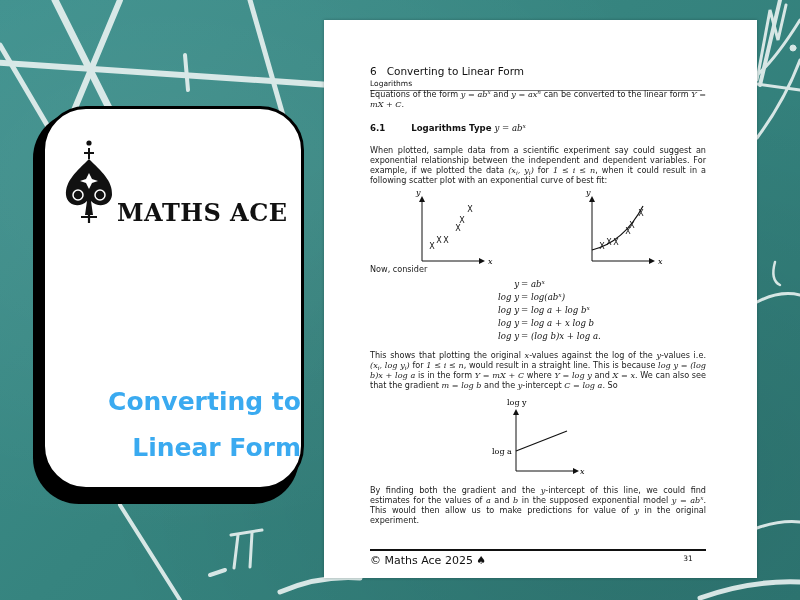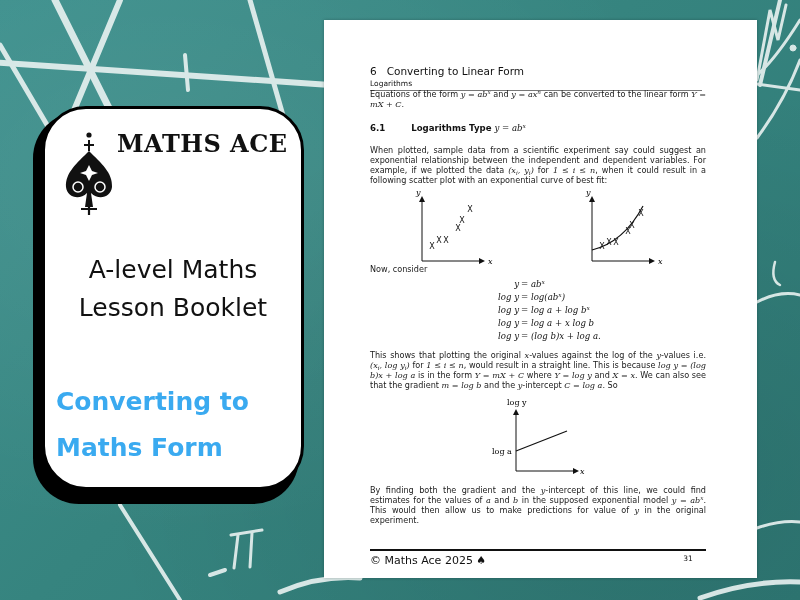--- a/index.html
+++ b/index.html
@@ -21,35 +21,35 @@
   
   .card-shadow {
     position: absolute; left: 33px; top: 112px; width: 266px; height: 392px;
     background: #000; border-radius: 46px;
   }
   .card {
     position: absolute; left: 42px; top: 106px; width: 262px; height: 384px;
     background: #fff; border: 3px solid #000; border-radius: 44px;
   }
   .logo {
-    position: absolute; left: 18px; top: 20px; width: 230px; height: 90px;
-    display: flex; align-items: flex-start;
+    position: absolute; left: 18px; top: 28px; width: 230px; height: 90px;
+    display: flex; align-items: flex-end;
   }
   .logo-text {
     font-family: "DejaVu Serif", serif; font-weight: bold; font-size: 24px;
     letter-spacing: 0.5px; color: #111; margin-left: 2px;
   }
   .card-sub {
     position: absolute; left: 0; right: 0; top: 142px;
     text-align: center; font-family: "DejaVu Sans", sans-serif;
     font-size: 25px; line-height: 38px; color: #111; font-weight: normal;
   }
   .card-topic {
     position: absolute; left: 0; right: 0; top: 270px;
-    text-align: left; font-family: "DejaVu Sans", sans-serif;
+    text-align: right; font-family: "DejaVu Sans", sans-serif;
     font-size: 25px; line-height: 46px; color: #3aaaf0; font-weight: bold; padding-left: 11px;
   }
 
   
   .page {
     position: absolute; left: 324px; top: 20px; width: 433px; height: 558px;
     background: #fff; box-shadow: 0 0 3px rgba(0,0,0,0.25);
     font-family: "DejaVu Sans", sans-serif; color: #111;
   }
   .run-head {
@@ -128,27 +128,23 @@
       <circle cx="26" cy="6" r="2.6" fill="#111"></circle>
       <path d="M26 11 L26 22 M21 16 L31 16" stroke="#111" stroke-width="2"></path>
       <path d="M26 22 C 14 34, 2 44, 3 58 C 4 68, 16 72, 24 64 L 22 78 L 30 78 L 28 64 C 36 72, 48 68, 49 58 C 50 44, 38 34, 26 22 Z" fill="#111"></path>
       <path d="M26 36 l3 6 l6 2 l-6 2 l-3 6 l-3 -6 l-6 -2 l6 -2 z" fill="#fff"></path>
       <circle cx="15" cy="58" r="5" fill="none" stroke="#fff" stroke-width="1.5"></circle>
       <circle cx="37" cy="58" r="5" fill="none" stroke="#fff" stroke-width="1.5"></circle>
       <path d="M18 80 L34 80 M26 76 L26 86" stroke="#111" stroke-width="2.2"></path>
     </svg>
     <span class="logo-text">MATHS ACE</span>
   </div>
-  <div class="card-sub">
-    <div>A-level Maths</div>
-    <div>Lesson Booklet</div>
-  </div>
   <div class="card-topic">
     <div>Converting to</div>
-    <div>Maths Form</div>
+    <div>Linear Form</div>
   </div>
 </div>
 
 <div class="page">
   <div class="run-head">Logarithms</div>
 
   <div class="h-section">
     <span class="num">6</span><span>Converting to Linear Form</span>
   </div>
 

